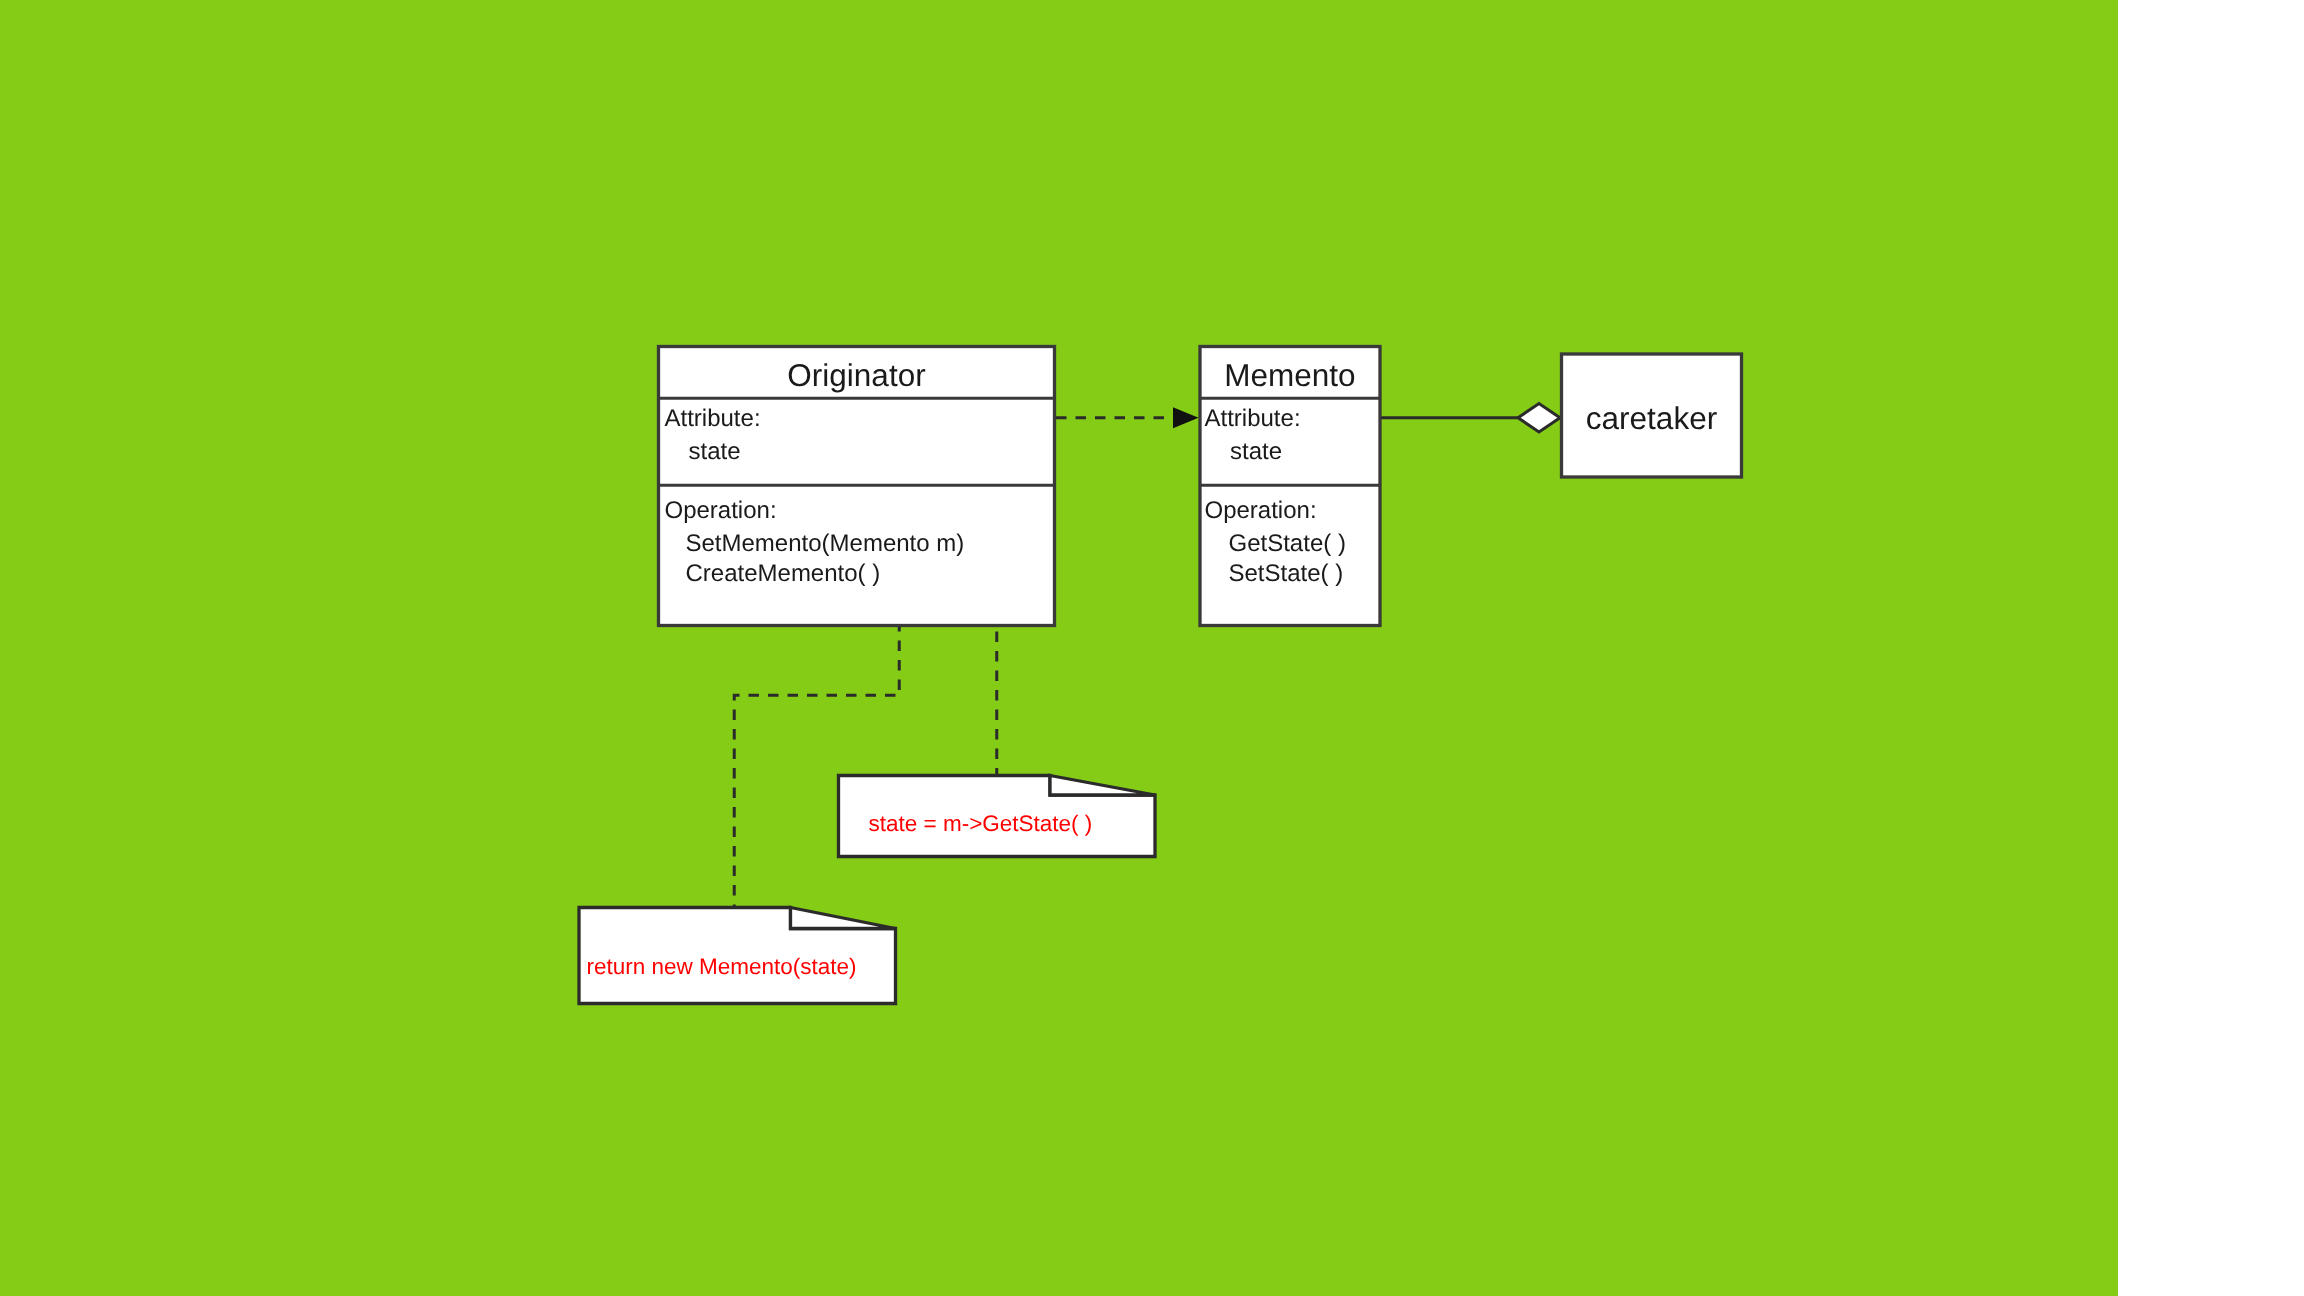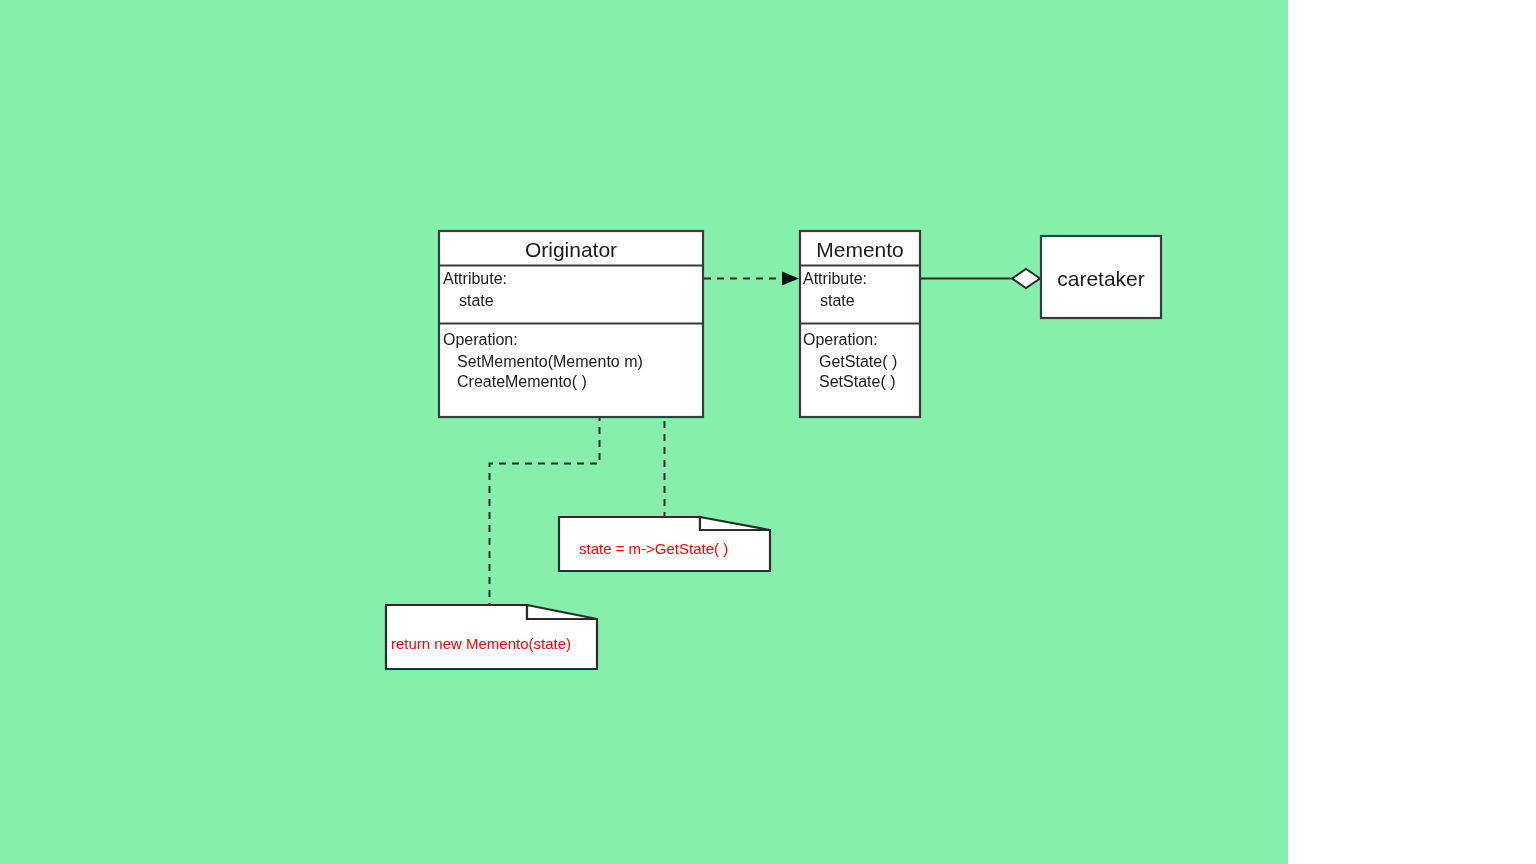--- a/index.html
+++ b/index.html
@@ -9,23 +9,23 @@
     background: #ffffff;
   }
   body {
     width: 1536px;
     height: 864px;
     font-family: "Liberation Sans", sans-serif;
     overflow: hidden;
   }
   #diagram-root {
     position: relative;
-    width: 1288px;
+    width: 1412px;
     height: 864px;
-    background: #86efac;
+    background: #84cc16;
   }
   svg#uml-canvas {
     position: absolute;
     top: 0;
     left: 0;
     width: 1536px;
     height: 864px;
     display: block;
   }
   .box-shape {

